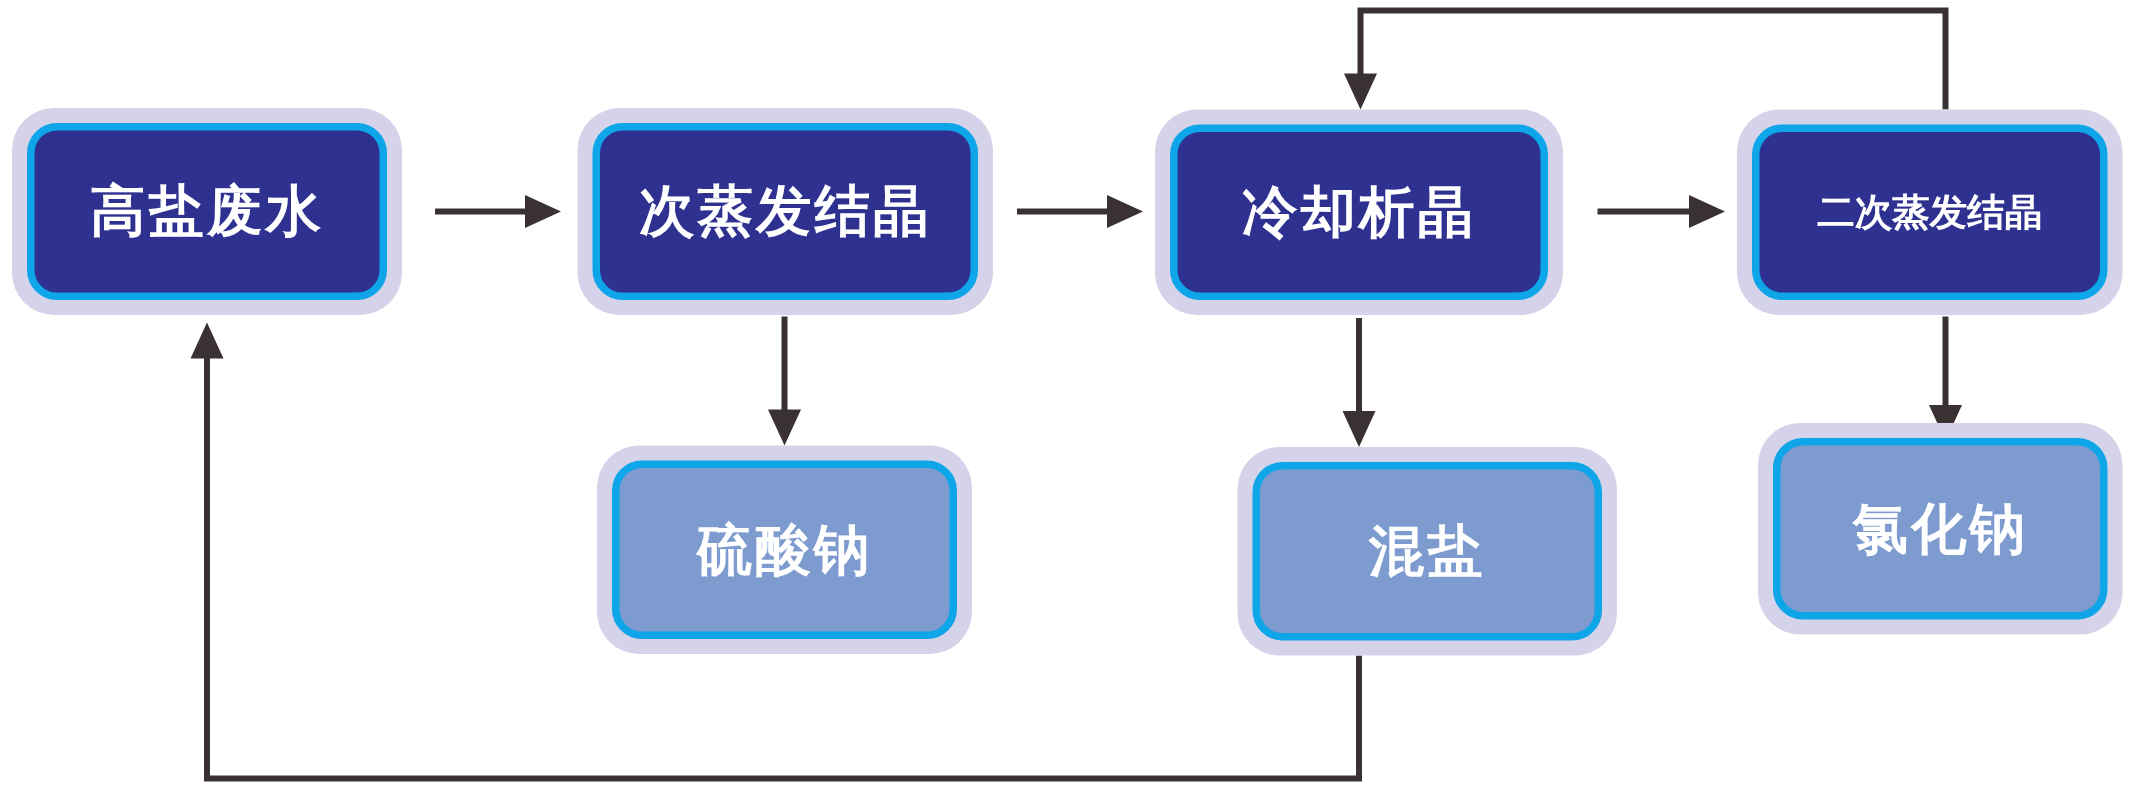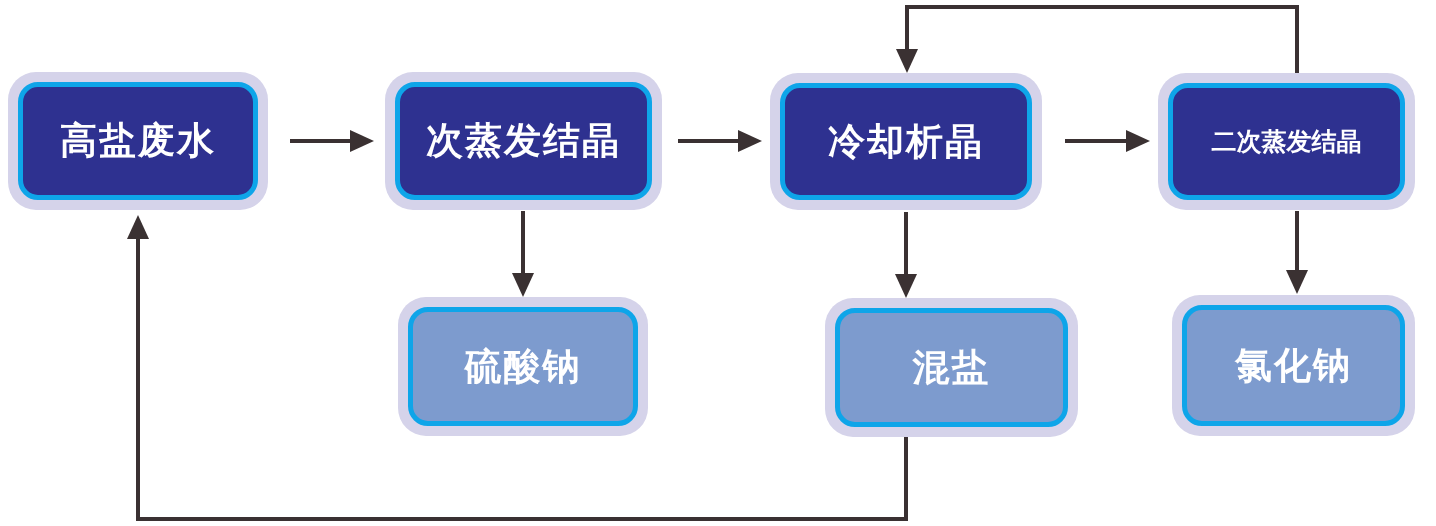--- a/index.html
+++ b/index.html
@@ -132,19 +132,19 @@
       <span class="label">硫酸钠</span>
     </div>
   </div>
 
   <div class="node product" style="left:780px; top:298px; width:253px; height:139px;margin-left:45px;">
     <div class="inner">
       <span class="label">混盐</span>
     </div>
   </div>
 
-  <div class="node product" style="left:1172px; top:295px; width:243px; height:141px;">
+  <div class="node product" style="left:1172px; top:282px; width:243px; height:141px;">
     <div class="inner">
       <span class="label">氯化钠</span>
     </div>
   </div>
 
 </div>
 
 </body></html>

